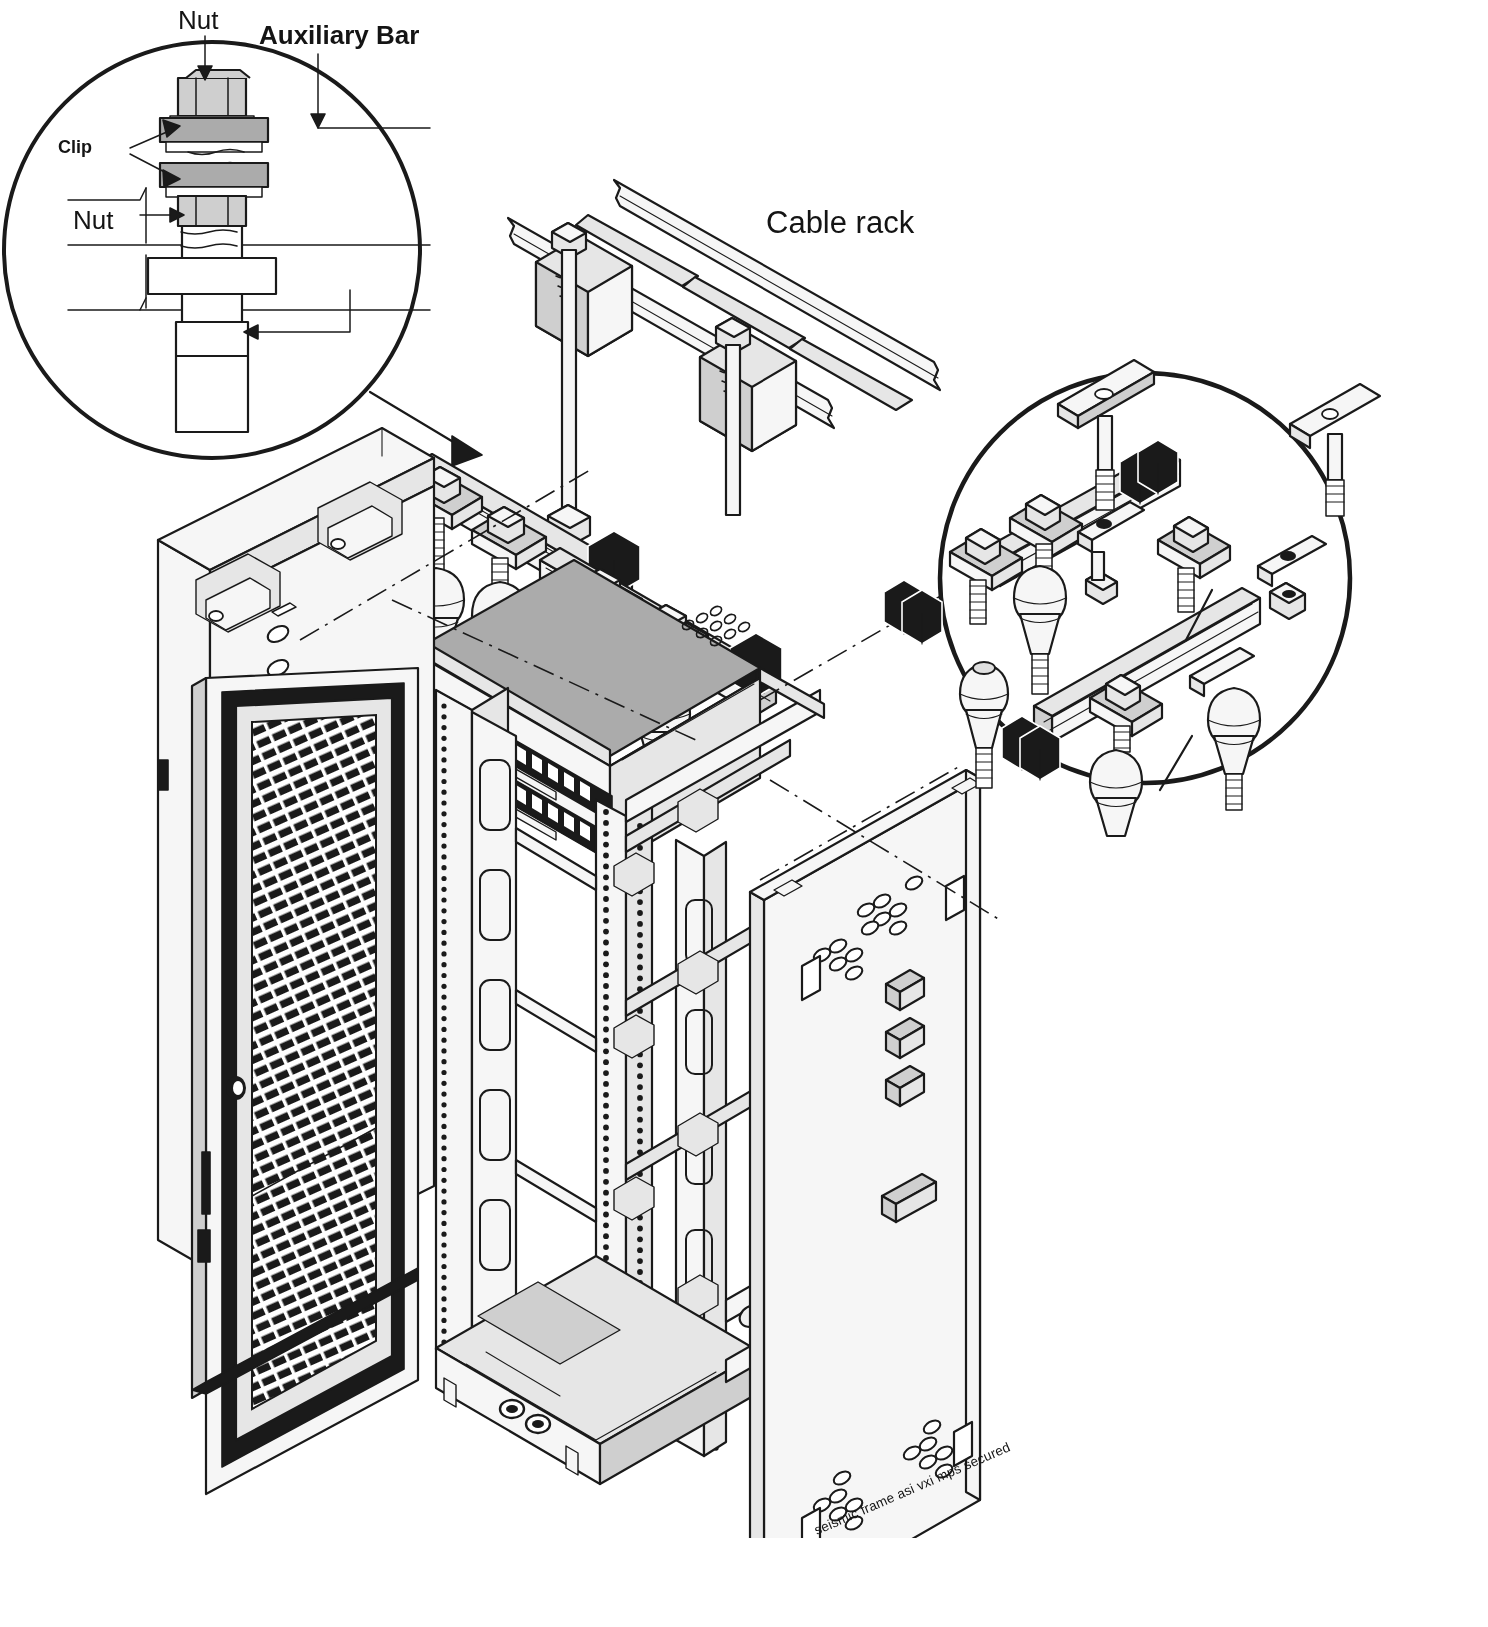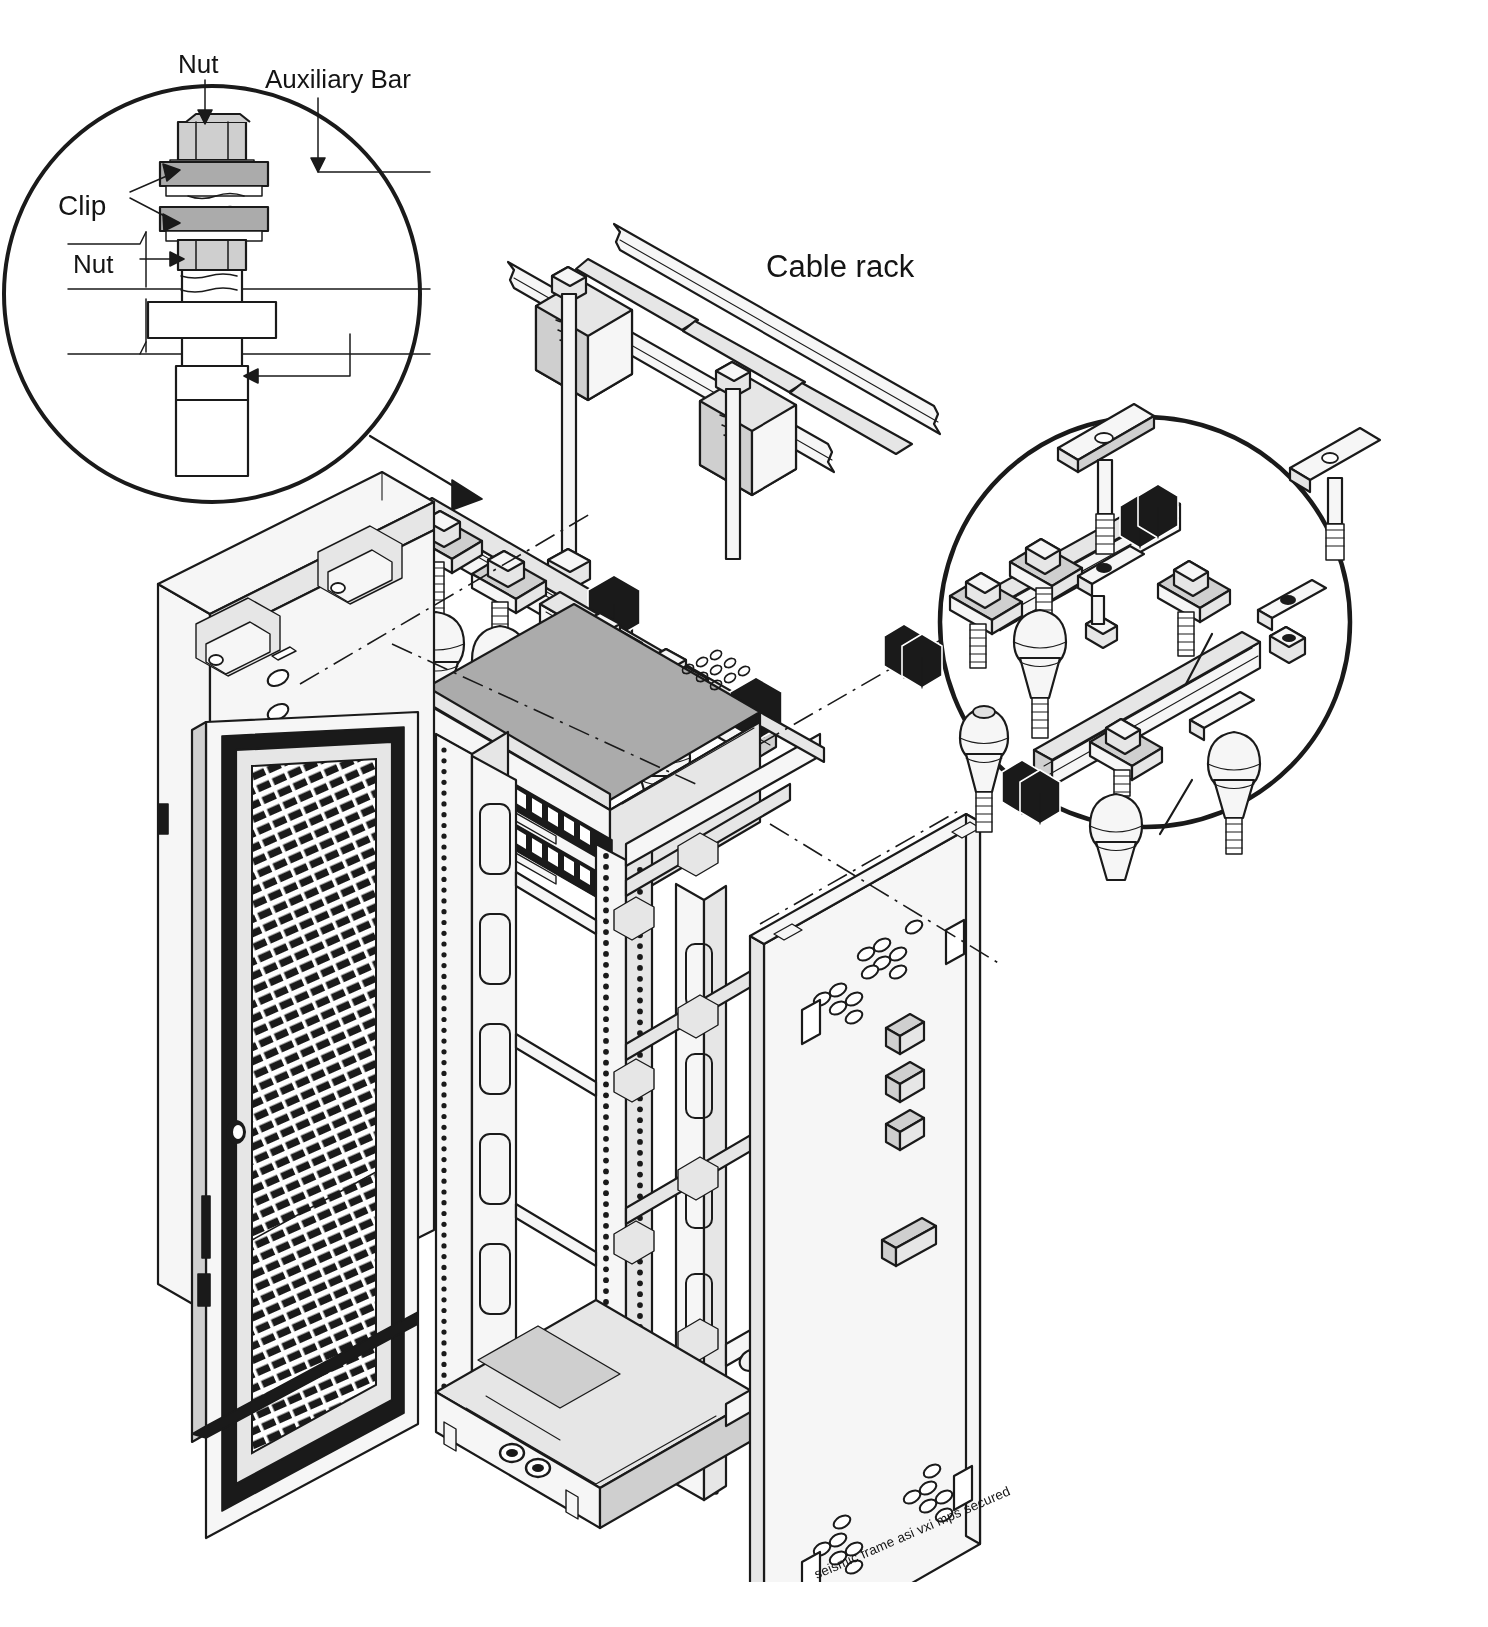--- a/index.html
+++ b/index.html
@@ -10,38 +10,37 @@
   body {
     font-family: "Liberation Sans", sans-serif;
     color: #1a1a1a;
   }
   #page {
     position: relative;
     width: 1488px;
     height: 1538px;
     overflow: hidden;
     background: #ffffff;
-    margin-top: 44px;
   }
   #page svg {
     position: absolute;
     inset: 0;
   }
   .lbl {
     position: absolute;
     font-family: "Liberation Sans", sans-serif;
     color: #141414;
     white-space: pre;
     line-height: 1.14;
   }
   .lbl-kit      { left: 417px;  top: 86px;   font-size: 31px; }
   .lbl-cable    { left: 766px;  top: 205px;  font-size: 31px; }
   .lbl-nut-top  { left: 178px;  top: 6px;    font-size: 26px; }
-  .lbl-aux      { left: 265px;  top: 21px;   font-size: 26px; }
-  .lbl-clip     { left: 58px;   top: 146px;  font-size: 28px; }
+  .lbl-aux      { left: 259px;  top: 21px;   font-size: 26px; font-weight: bold; }
+  .lbl-clip     { left: 58px;   top: 137px;  font-size: 18px; font-weight: bold; }
   .lbl-nut-bot  { left: 73px;   top: 206px;  font-size: 26px; }
   .lbl-rod      { left: 288px;  top: 206px;  font-size: 25px; }
   .lbl-mount    { left: 1189px; top: 638px;  font-size: 30px; }
   .lbl-seismic  {
     left: 812px; top: 1524px; font-size: 13.5px;
     transform: rotate(-23.5deg);
     transform-origin: 0 0;
     letter-spacing: 0.2px;
   }
 </style>

